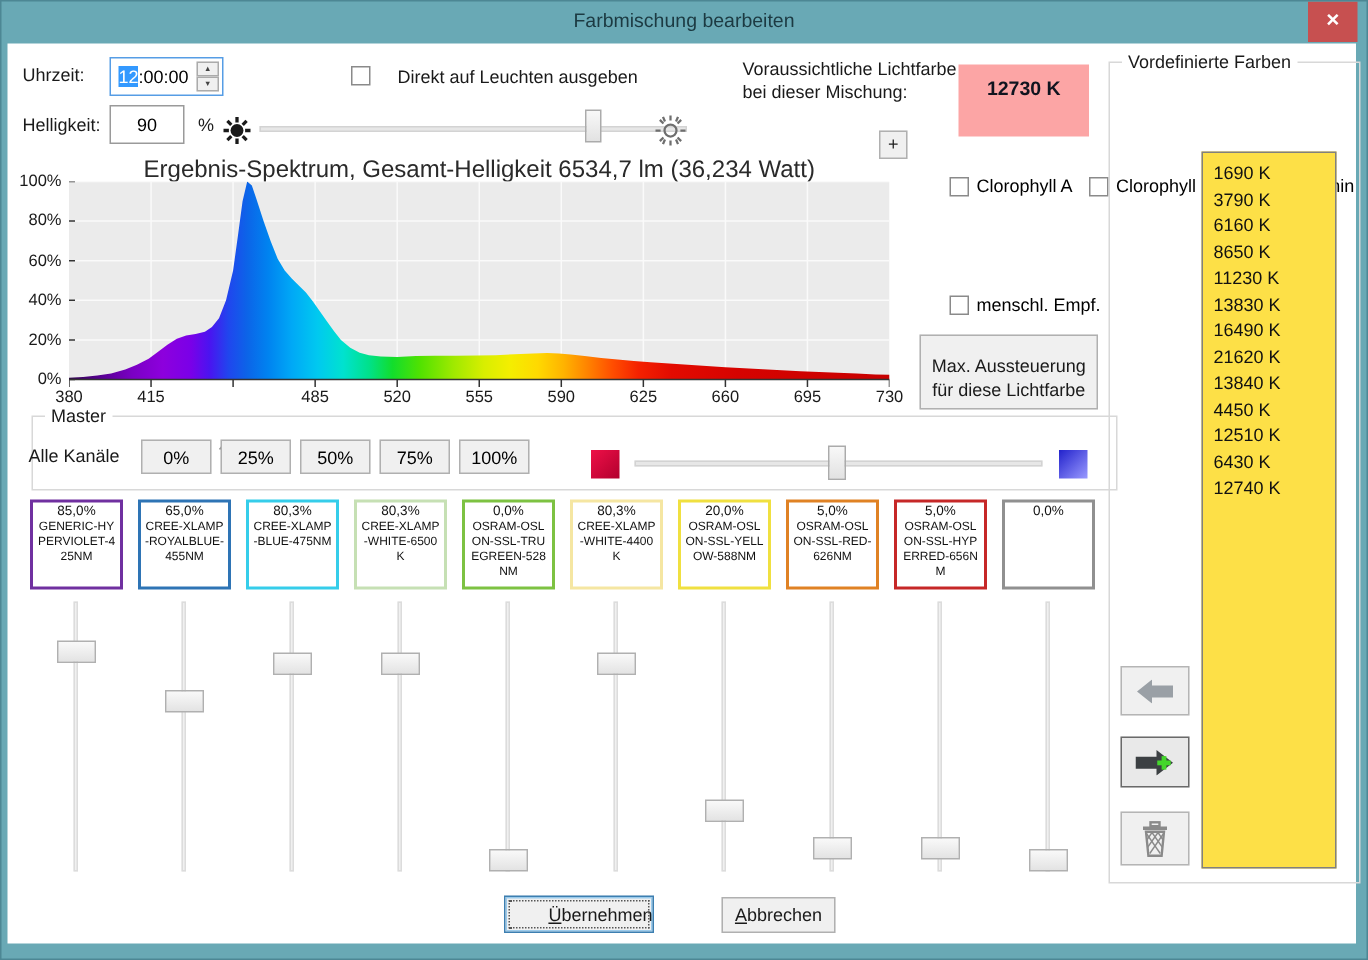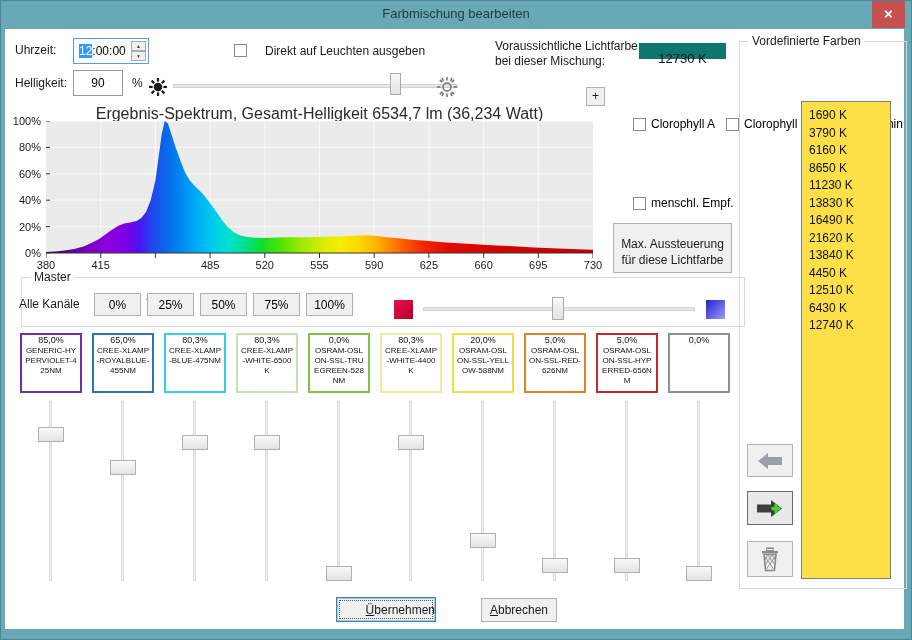--- a/index.html
+++ b/index.html
@@ -13,21 +13,21 @@
   
   #time-spin{position:absolute;left:68px;top:9px;width:76px;height:26px;border:1px solid #569de5;background:#fff;font-size:12px;}
   #time-text{position:absolute;left:5px;top:5px;}
   #time-sel{background:#3399ff;color:#fff;}
   #spin-btns{position:absolute;right:2px;top:2px;width:15px;height:20px;}
   .spin-b{position:absolute;left:0;width:15px;height:10px;background:#f0f0f0;border:1px solid #ababab;font-size:5px;color:#444;text-align:center;line-height:8px;}
   
   #bright-input{position:absolute;left:68px;top:41px;width:50px;height:26px;border:1px solid #9a9a9a;font-size:12px;text-align:center;padding:12px;}
   .hslider-track{position:absolute;height:4px;background:#e7e7e7;border:1px solid #d3d3d3;}
   .hslider-thumb{position:absolute;background:linear-gradient(#f8f8f8,#e2e2e2);border:1px solid #ababab;}
-  #kelvin-box{position:absolute;left:634px;top:14px;width:87px;height:16px;background:#0f766e;color:#10141f;font-size:13px;font-weight:normal;text-align:center;line-height:31px;}
+  #kelvin-box{position:absolute;left:634px;top:14px;width:87px;height:48px;background:#fca5a5;color:#10141f;font-size:13px;font-weight:bold;text-align:center;line-height:31px;}
   .btn{position:absolute;background:#f0f0f0;border:1px solid #b0b0b0;font-size:12px;color:#1a1a1a;text-align:center;cursor:pointer;padding:0;}
   #plus-btn{left:581px;top:58px;width:19px;height:19px;line-height:17px;}
   
   #chart-title{position:absolute;left:41px;top:76px;width:547px;text-align:center;font-size:16px;color:#2a2a2a;}
   #plot-wrap{position:absolute;left:41px;top:92px;width:547px;height:138px;}
   .ylab{position:absolute;width:32px;text-align:right;font-size:11px;color:#1a1a1a;}
   .xlab{position:absolute;width:30px;text-align:center;font-size:11px;color:#1a1a1a;top:230px;}
   
   .group{position:absolute;border:1px solid #d8d8d8;}
   .legend{position:absolute;top:-8px;left:8px;background:#fff;padding:0 4px;font-size:12px;color:#1a1a1a;white-space:nowrap;}

